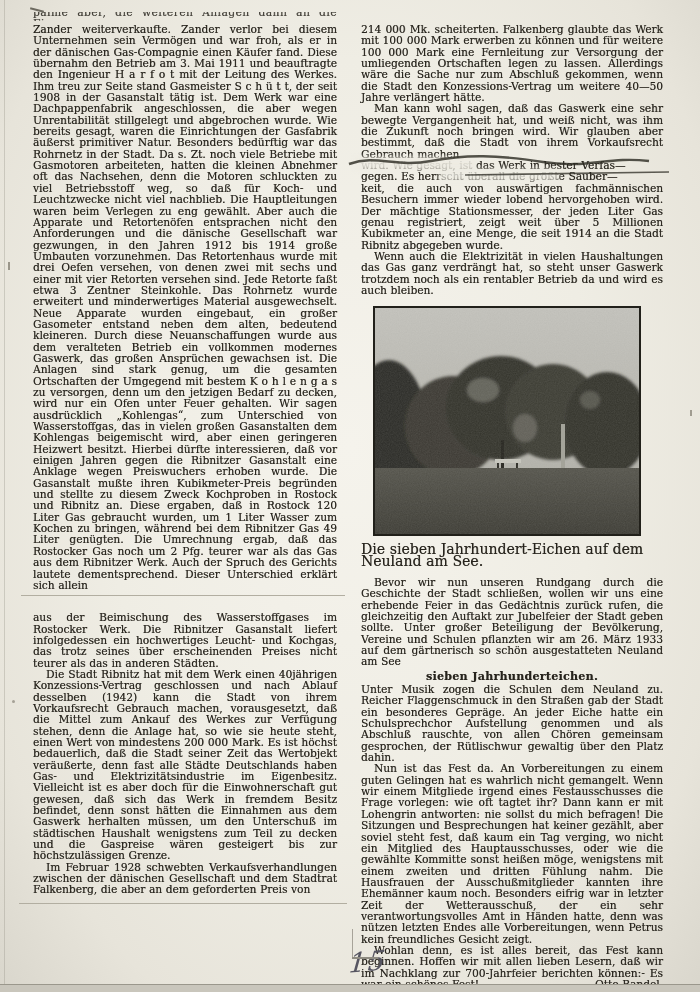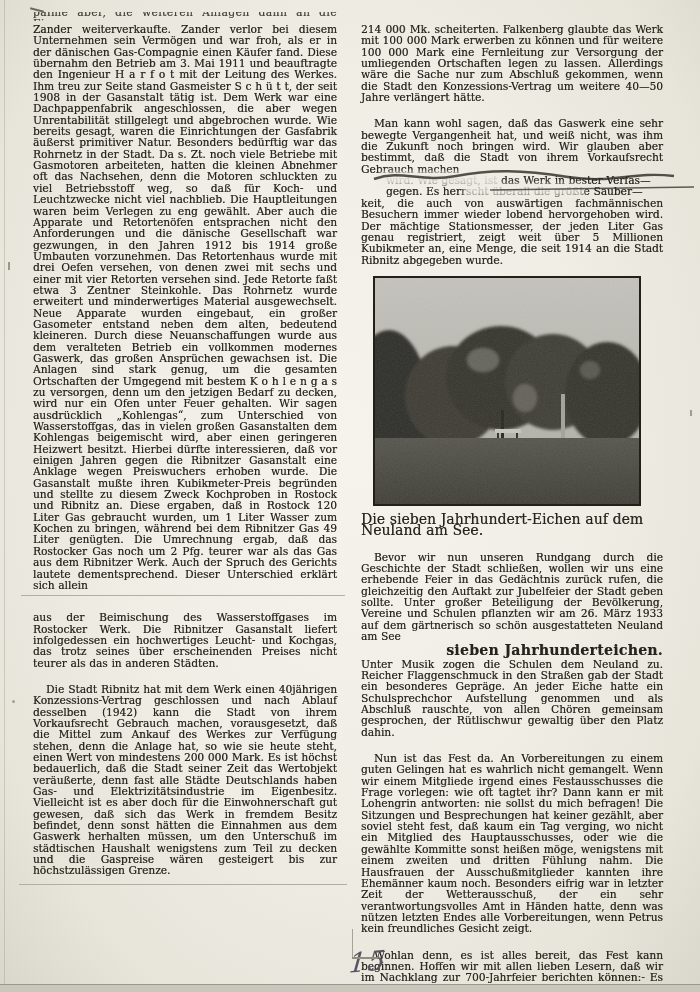--- a/index.html
+++ b/index.html
@@ -16,38 +16,38 @@
     position:absolute;
     font-size:10.6px;line-height:11.35px;
     color:#26231c;
     text-align:justify;
     text-shadow:0.3px 0 0 rgba(38,35,28,0.55);
     word-spacing:0.3px;
   }
   .col-left{left:33px;top:12px;width:304px;}
   .col-right{left:361px;top:24px;width:302px;}
   p{margin:0;}
-  p.ind{text-indent:13px;margin-top:15px;}
+  p.ind{text-indent:13px;}
   .partial{height:9px;overflow:hidden;margin-bottom:3px;opacity:.85;}
   .partial span{display:block;margin-top:-5px;letter-spacing:.5px;}
   .crease{border-top:1px solid #b2aea1;margin:4px -8px 16px -12px;height:0;}
   .crease.after{margin:7px -10px 0 -14px;}
-  .smudge{position:relative;margin-left:25px;}
+  .smudge{position:relative;}
   .smudge .sm-line{position:relative;z-index:1;}
   .smudge .fade1{position:absolute;left:-6px;top:-3px;width:120px;height:13px;background:rgba(238,236,227,0.88);filter:blur(2px);z-index:2;}
   .smudge .fade2{position:absolute;left:78px;top:9px;width:120px;height:12px;background:rgba(238,236,227,0.8);filter:blur(2.5px);z-index:2;}
   .smudge svg{position:absolute;left:-14px;top:-12px;z-index:3;pointer-events:none;}
   .photo-fig{
     margin:10px 0 0 12px;width:264px;
     border:2px solid #21201a;
     background:#b7b6ae;
     line-height:0;
   }
   .caption{margin:8px 0 10px 0;text-align:left;font-size:14px;}
-  .subhead{text-align:right;font-weight:bold;font-size:14px;margin:3px 0 2px 0;letter-spacing:.3px;}
+  .subhead{text-align:center;font-weight:bold;font-size:11px;margin:3px 0 2px 0;letter-spacing:.3px;}
   .sig{float:right;}
   .pagenum{
     position:absolute;left:349px;top:946px;
     font-style:italic;font-size:27px;color:#565561;
     transform:rotate(-5deg) skewX(-10deg);
     text-shadow:none;letter-spacing:2px;
   }
   .bottom-edge{position:absolute;left:0;right:0;top:984px;height:8px;background:#c9c6bc;border-top:1px solid #9a978c;}
   .mark{position:absolute;background:#8f8c82;}
   .dash-15{left:352px;top:957px;width:26px;height:1.5px;}
@@ -66,39 +66,41 @@
   <div class="left-edge"></div>
 
   <div class="col col-left">
     <div class="partial">
       <span>palme aber, die weiteren Anlagen dann an die Firma</span>
     </div>
     <p>Zander weiterverkaufte. Zander verlor bei diesem Unternehmen sein Vermögen und war froh, als er in der dänischen Gas-Compagnie einen Käufer fand. Diese übernahm den Betrieb am 3. Mai 1911 und beauftragte den Ingenieur H a r f o t  mit der Leitung des Werkes. Ihm treu zur Seite stand Gasmeister S c h ü t t, der seit 1908 in der Gasanstalt tätig ist. Dem Werk war eine Dachpappenfabrik angeschlossen, die aber wegen Unrentabilität stillgelegt und abgebrochen wurde. Wie bereits gesagt, waren die Einrichtungen der Gasfabrik äußerst primitiver Natur. Besonders bedürftig war das Rohrnetz in der Stadt. Da s. Zt. noch viele Betriebe mit Gasmotoren arbeiteten, hatten die kleinen Abnehmer oft das Nachsehen, denn die Motoren schluckten zu viel Betriebsstoff weg, so daß für Koch- und Leuchtzwecke nicht viel nachblieb. Die Hauptleitungen waren beim Verlegen zu eng gewählt. Aber auch die Apparate und Retortenöfen entsprachen nicht den Anforderungen und die dänische Gesellschaft war gezwungen, in den Jahren 1912 bis 1914 große Umbauten vorzunehmen. Das Retortenhaus wurde mit drei Oefen versehen, von denen zwei mit sechs und einer mit vier Retorten versehen sind. Jede Retorte faßt etwa 3 Zentner Steinkohle. Das Rohrnetz wurde erweitert und minderwertiges Material ausgewechselt. Neue Apparate wurden eingebaut, ein großer Gasometer entstand neben dem alten, bedeutend kleineren. Durch diese Neuanschaffungen wurde aus dem veralteten Betrieb ein vollkommen modernes Gaswerk, das großen Ansprüchen gewachsen ist. Die Anlagen sind stark genug, um die gesamten Ortschaften der Umgegend mit bestem K o h l e n g a s  zu versorgen, denn um den jetzigen Bedarf zu decken, wird nur ein Ofen unter Feuer gehalten. Wir sagen ausdrücklich „Kohlengas“, zum Unterschied von Wasserstoffgas, das in vielen großen Gasanstalten dem Kohlengas beigemischt wird, aber einen geringeren Heizwert besitzt. Hierbei dürfte interessieren, daß vor einigen Jahren gegen die Ribnitzer Gasanstalt eine Anklage wegen Preiswuchers erhoben wurde. Die Gasanstalt mußte ihren Kubikmeter-Preis begründen und stellte zu diesem Zweck Kochproben in Rostock und Ribnitz an. Diese ergaben, daß in Rostock 120 Liter Gas gebraucht wurden, um 1 Liter Wasser zum Kochen zu bringen, während bei dem Ribnitzer Gas 49 Liter genügten. Die Umrechnung ergab, daß das Rostocker Gas noch um 2 Pfg. teurer war als das Gas aus dem Ribnitzer Werk. Auch der Spruch des Gerichts lautete dementsprechend. Dieser Unterschied erklärt sich allein</p>
     <div class="crease"></div>
     <p>aus der Beimischung des Wasserstoffgases im Rostocker Werk. Die Ribnitzer Gasanstalt liefert infolgedessen ein hochwertiges Leucht- und Kochgas, das trotz seines über erscheinenden Preises nicht teurer als das in anderen Städten.</p>
     <p class="ind">Die Stadt Ribnitz hat mit dem Werk einen 40jährigen Konzessions-Vertrag geschlossen und nach Ablauf desselben (1942) kann die Stadt von ihrem Vorkaufsrecht Gebrauch machen, vorausgesetzt, daß die Mittel zum Ankauf des Werkes zur Verfügung stehen, denn die Anlage hat, so wie sie heute steht, einen Wert von mindestens 200 000 Mark. Es ist höchst bedauerlich, daß die Stadt seiner Zeit das Wertobjekt veräußerte, denn fast alle Städte Deutschlands haben Gas- und Elektrizitätsindustrie im Eigenbesitz. Vielleicht ist es aber doch für die Einwohnerschaft gut gewesen, daß sich das Werk in fremdem Besitz befindet, denn sonst hätten die Einnahmen aus dem Gaswerk herhalten müssen, um den Unterschuß im städtischen Haushalt wenigstens zum Teil zu decken und die Gaspreise wären gesteigert bis zur höchstzulässigen Grenze.</p>
+    <p class="ind">Im Februar 1928 schwebten Verkaufsverhandlungen zwischen der dänischen Gesellschaft und dem Stadtrat Falkenberg, die aber an dem geforderten Preis von</p>
     <div class="crease after"></div>
   </div>
 
   <div class="col col-right">
     <p>214 000 Mk. scheiterten. Falkenberg glaubte das Werk mit 100 000 Mark erwerben zu können und für weitere 100 000 Mark eine Fernleitung zur Versorgung der umliegenden Ortschaften legen zu lassen. Allerdings wäre die Sache nur zum Abschluß gekommen, wenn die Stadt den Konzessions-Vertrag um weitere 40—50 Jahre verlängert hätte.</p>
     <p class="ind">Man kann wohl sagen, daß das Gaswerk eine sehr bewegte Vergangenheit hat, und weiß nicht, was ihm die Zukunft noch bringen wird. Wir glauben aber bestimmt, daß die Stadt von ihrem Vorkaufsrecht Gebrauch machen</p>
 
     <div class="smudge">
       <div class="sm-line">wird. Wie gesagt, ist das Werk in bester Verfas—</div>
       <div class="sm-line">gegen. Es herrscht überall die größte Sauber—</div>
       <div class="fade1"></div>
       <div class="fade2"></div>
       <svg width="330" height="46" viewBox="0 0 330 46">
         <path d="M2,16 C30,6 48,20 84,13 S150,7 196,14 S260,8 302,13" fill="none" stroke="#2b2921" stroke-width="2.4" opacity="0.8"></path>
         <path d="M118,27 L322,24" fill="none" stroke="#2b2921" stroke-width="1.6" opacity="0.75"></path>
       </svg>
     </div>
 
     <p>keit, die auch von auswärtigen fachmännischen Besuchern immer wieder lobend hervorgehoben wird. Der mächtige Stationsmesser, der jeden Liter Gas genau registriert, zeigt weit über 5 Millionen Kubikmeter an, eine Menge, die seit 1914 an die Stadt Ribnitz abgegeben wurde.</p>
+    <p class="ind">Wenn auch die Elektrizität in vielen Haushaltungen das Gas ganz verdrängt hat, so steht unser Gaswerk trotzdem noch als ein rentabler Betrieb da und wird es auch bleiben.</p>
 
     <figure class="photo-fig">
       <svg width="264" height="226" viewBox="0 0 264 226">
         <defs>
           <linearGradient id="sky" x1="0" y1="0" x2="0" y2="1">
             <stop offset="0" stop-color="#c7c6c0"></stop>
             <stop offset="1" stop-color="#b0afa7"></stop>
           </linearGradient>
           <linearGradient id="ground" x1="0" y1="0" x2="0" y2="1">
             <stop offset="0" stop-color="#54534b"></stop>

